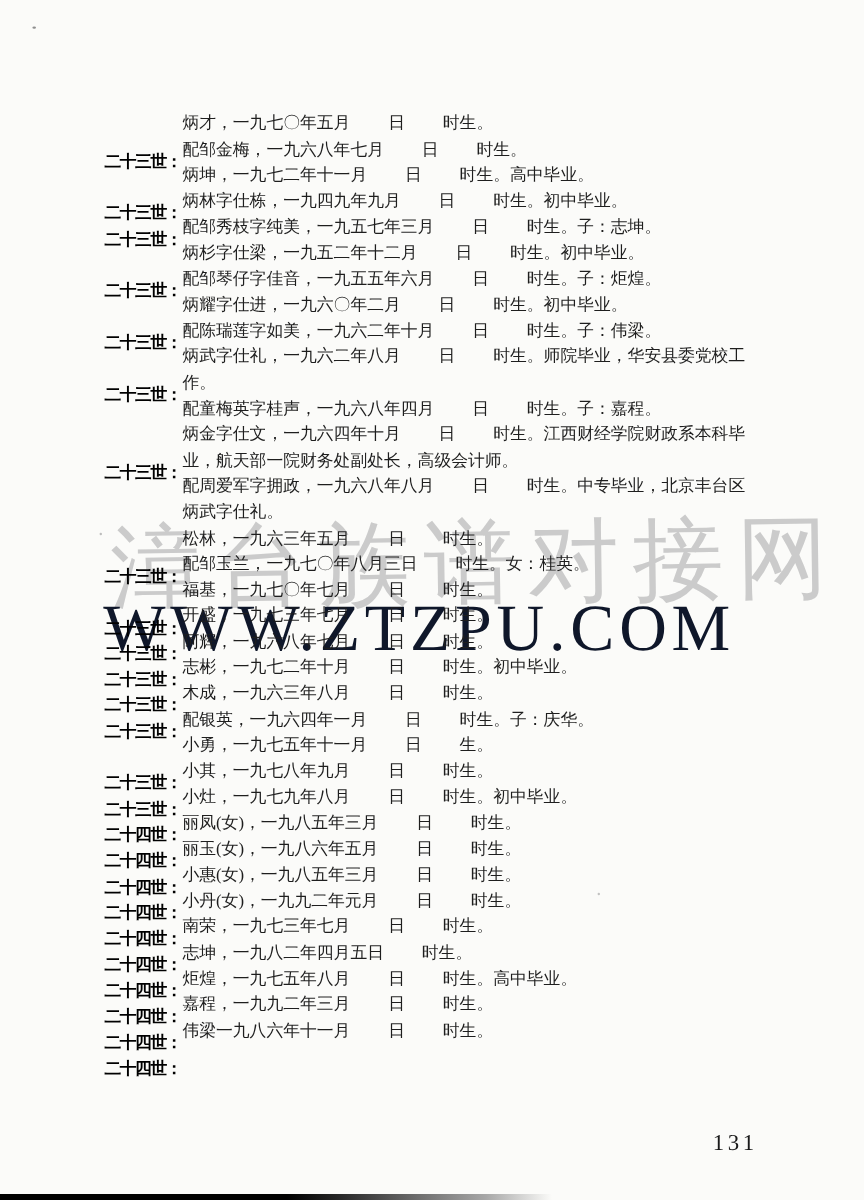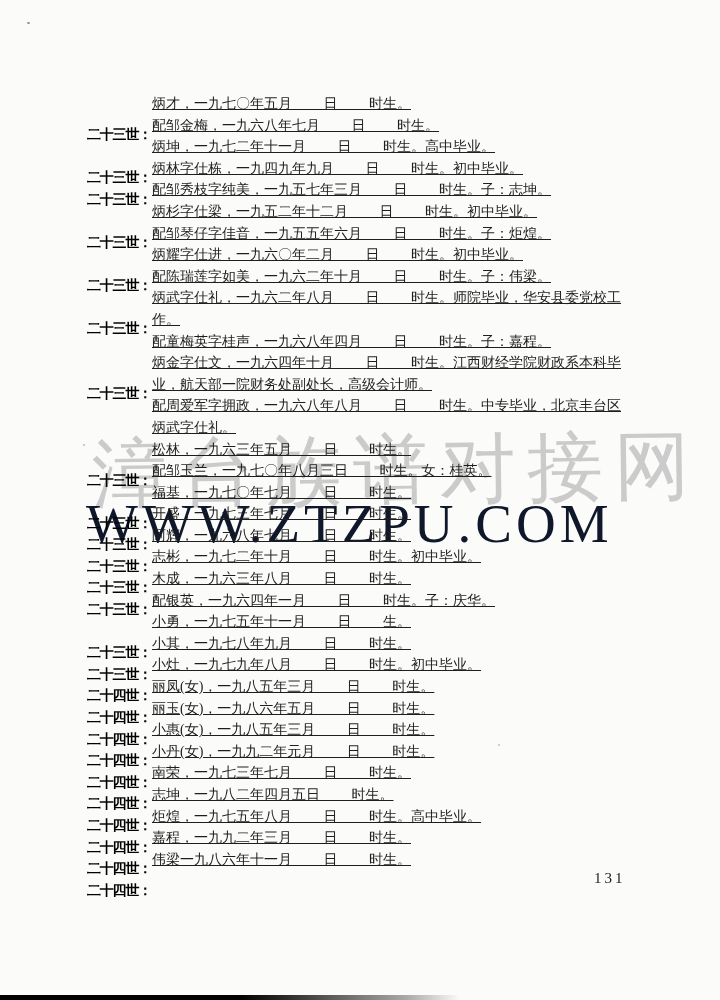--- a/index.html
+++ b/index.html
@@ -32,26 +32,25 @@
   .lab {
     display:inline-block; width:65px; vertical-align:top;
     font-size:14px; font-weight:bold; color:#000;
     letter-spacing:-1.2px;
     font-family:"Liberation Sans", sans-serif;
     margin-top:32px;
   }
   .txt {
     font-size:14px; color:#1e1e1e; letter-spacing:0;
     font-family:"Liberation Serif", serif;
-    text-decoration:underline;
   }
 
   .pageno {
-    position:absolute; left:594px; top:870px; z-index:2;
-    font-size:15px; letter-spacing:3px; color:#1a1a1a;
+    position:absolute; left:594px; top:942px; z-index:2;
+    font-size:19px; letter-spacing:3px; color:#1a1a1a;
     font-family:"Liberation Serif", serif;
     text-align:right;
   }
 
   
   .bottom-artifact {
     position:absolute; left:0; bottom:0; width:460px; height:5px; z-index:3;
     background:linear-gradient(to right,
       #000 0%, #000 52%, #2a2a2a 62%, #6f6f6f 76%, #a7a7a7 88%, rgba(170,170,170,0) 100%);
   }

